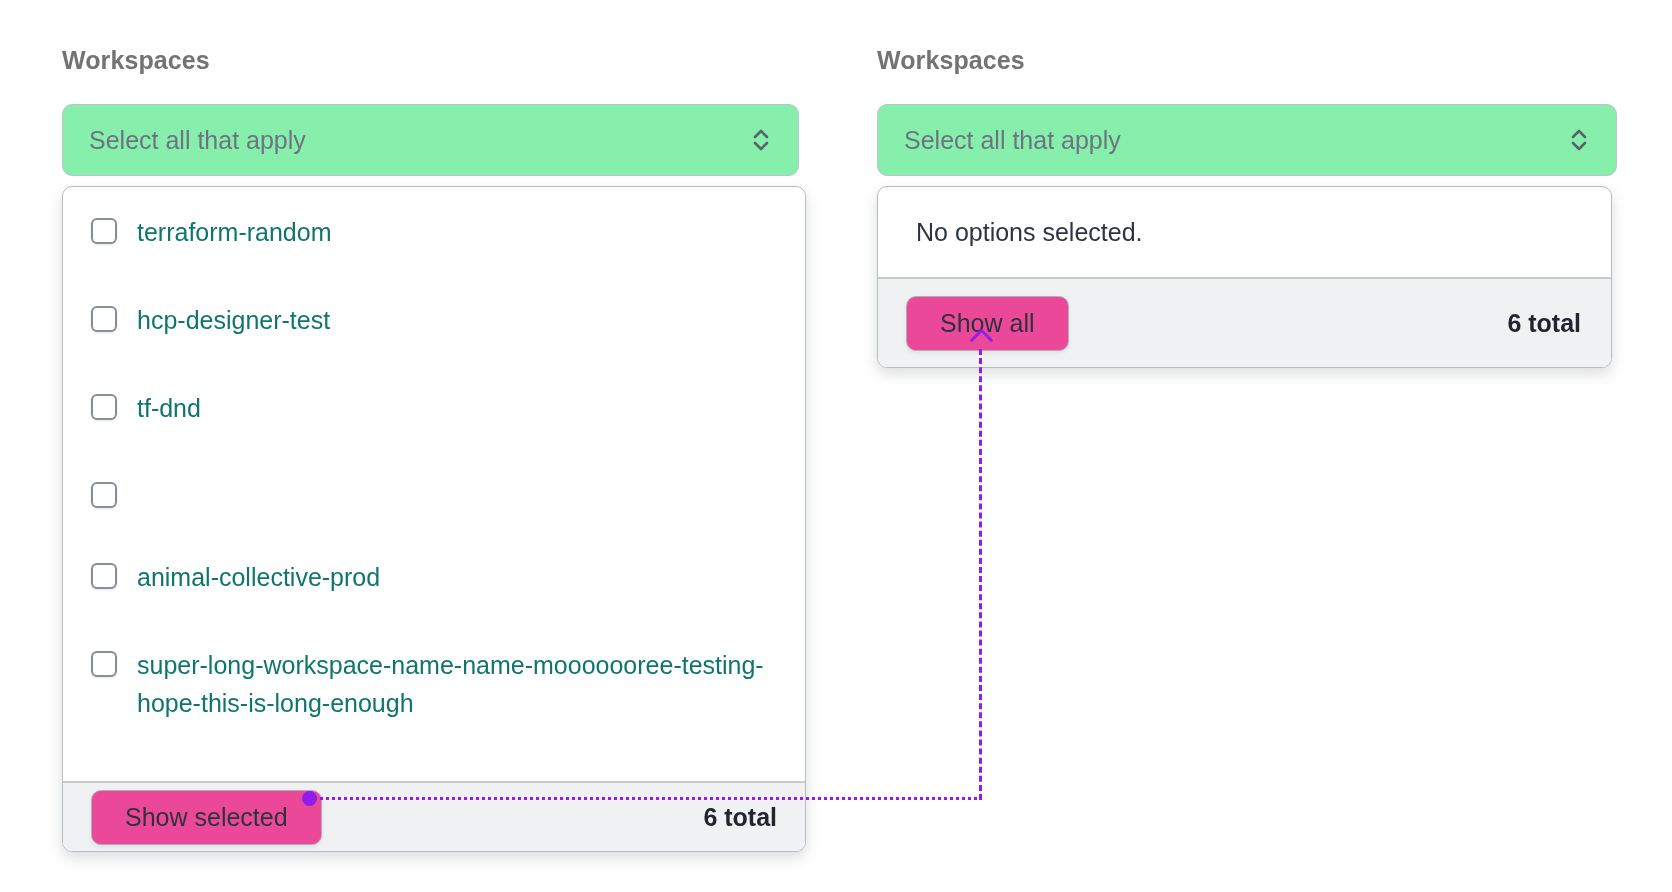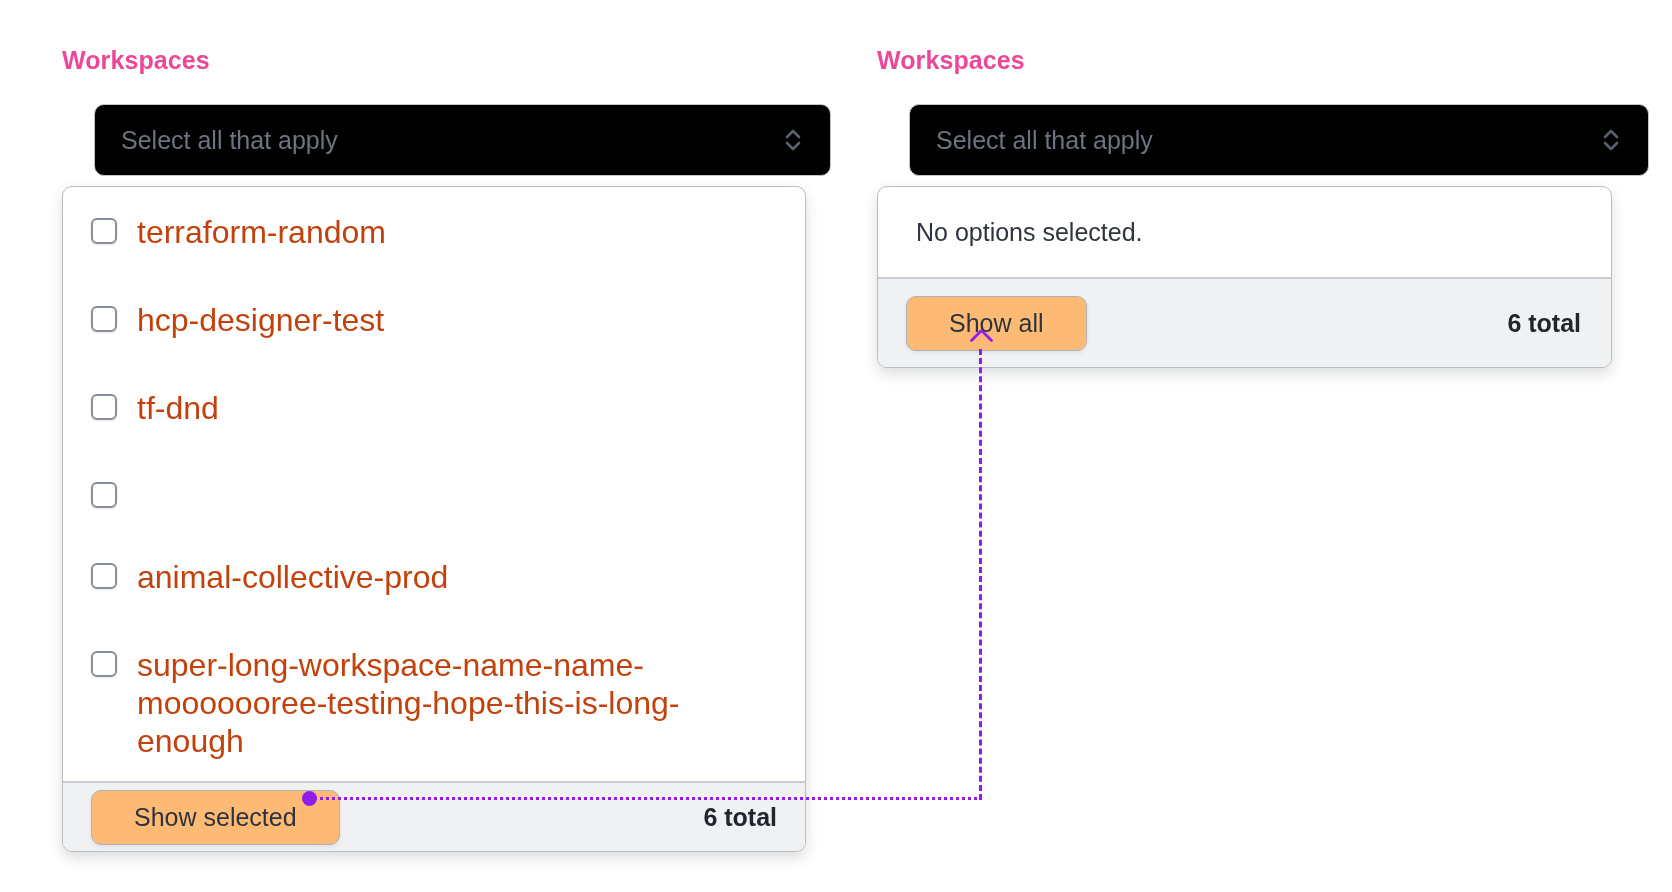--- a/index.html
+++ b/index.html
@@ -14,38 +14,37 @@
     height: 892px;
     background: #ffffff;
     overflow: hidden;
   }
 
   .field-label {
     position: absolute;
     top: 46px;
     font-size: 25px;
     font-weight: 700;
-    color: #ec4899;
+    color: #737373;
     letter-spacing: 0.1px;
   }
   #left-label  { left: 62px; }
   #right-label { left: 877px; }
 
   .select-trigger {
     position: absolute;
     top: 104px;
     height: 72px;
-    background: #000000;
+    background: #86efac;
     border: 1.5px solid #c0c5cc;
     border-radius: 10px;
     display: flex;
     align-items: center;
     padding: 0 64px 0 26px;
     cursor: pointer;
-    margin-left: 32px;
   }
   #left-trigger  { left: 62px;  width: 737px; }
   #right-trigger { left: 877px; width: 740px; }
   .select-placeholder {
     font-size: 25px;
     color: #6d7480;
   }
   .caret-icon {
     position: absolute;
     right: 26px;
@@ -83,23 +82,23 @@
     flex: 0 0 auto;
     width: 26px;
     height: 26px;
     margin-top: 5px;
     background: #ffffff;
     border: 2px solid #878e99;
     border-radius: 6px;
     box-shadow: 0 1px 3px rgba(0,0,0,0.10);
   }
   .option-label {
-    font-size: 32px;
+    font-size: 25px;
     line-height: 38px;
-    color: #c2410c;
+    color: #0f766e;
     overflow-wrap: break-word;
     min-width: 0;
   }
 
   .empty-body {
     flex: 1;
     padding: 22px 38px;
     display: flex;
     align-items: center;
   }
@@ -116,24 +115,24 @@
     align-items: center;
     justify-content: space-between;
     padding: 0 28px;
   }
   #left-panel  .panel-footer { height: 70px; }
   #right-panel .panel-footer { height: 90px; padding-right: 30px; }
   .footer-button {
     font-family: "Liberation Sans", sans-serif;
     font-size: 25px;
     color: #2d323c;
-    background: #fdba74;
+    background: #ec4899;
     border: 1.5px solid #adb2ba;
     border-radius: 10px;
-    padding: 12px 42px;
+    padding: 12px 33px;
     box-shadow: 0 2px 4px rgba(0,0,0,0.07);
     cursor: pointer;
     white-space: nowrap;
   }
   .footer-total {
     font-size: 25px;
     color: #20252e;
     font-weight: bold;
   }
 

